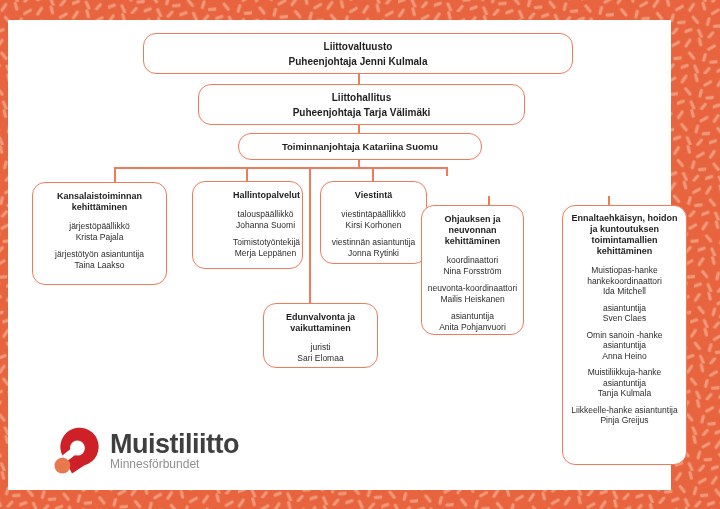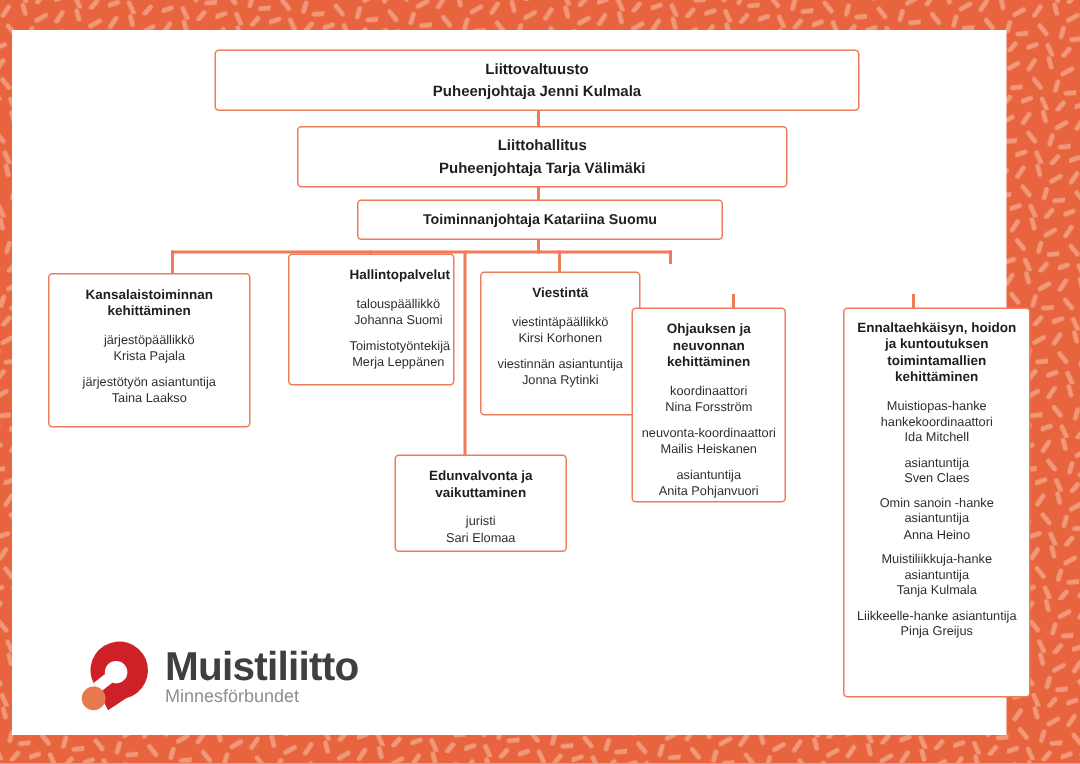--- a/index.html
+++ b/index.html
@@ -18,21 +18,21 @@
   .page{
     position:relative;width:720px;height:509px;overflow:hidden;
     font-family:"Liberation Sans",sans-serif;background:var(--frame-color);
   }
   .frame-svg{position:absolute;left:0;top:0;width:720px;height:509px;display:block;}
   .frame-bg{fill:var(--frame-color);}
   .dash{fill:var(--frame-dash-color);}
   .panel{position:absolute;left:8px;top:20px;width:663px;height:470px;background:var(--panel-color);}
   .node{
     position:absolute;box-sizing:border-box;background:#fff;
-    border:1.6px solid var(--box-border-color);border-radius:3px;
+    border:1.6px solid var(--box-border-color);border-radius:13px;
     text-align:center;color:var(--body-color);
   }
   .node.center{display:flex;flex-direction:column;align-items:center;justify-content:center;}
   .lvl-title{font-weight:bold;color:var(--title-color);font-size:10px;line-height:15px;}
   .pill-title{font-weight:bold;color:var(--title-color);font-size:9.5px;line-height:12px;}
   .dept{padding:8px 4px 4px 4px;}
   .dept .title{font-weight:bold;color:var(--title-color);font-size:9px;line-height:11px;margin:0 0 8px 0;}
   .member{font-size:8.5px;line-height:10.5px;margin-bottom:7px;}
   .member .role,.member .mname{font-weight:normal;}
   .tight .member{margin-bottom:6px;}
@@ -107,37 +107,37 @@
           <div class="mname">Krista Pajala</div>
         </div>
 
         <div class="member">
           <div class="role">järjestötyön asiantuntija</div>
           <div class="mname">Taina Laakso</div>
         </div>
       </div>
   </section>
 
-  <section class="node dept" style="left:192px;top:169px;width:111px;height:88px;padding-left:40px;">
+  <section class="node dept" style="left:192px;top:181px;width:111px;height:88px;padding-left:40px;">
     <h3 class="title">Hallintopalvelut</h3>
     <div class="members">
 
         <div class="member">
           <div class="role">talouspäällikkö</div>
           <div class="mname">Johanna Suomi</div>
         </div>
 
         <div class="member">
           <div class="role">Toimistotyöntekijä</div>
           <div class="mname">Merja Leppänen</div>
         </div>
       </div>
   </section>
 
-  <section class="node dept" style="left:320px;top:181px;width:107px;height:96px;">
+  <section class="node dept" style="left:320px;top:181px;width:107px;height:83px;">
     <h3 class="title">Viestintä</h3>
     <div class="members">
 
         <div class="member">
           <div class="role">viestintäpäällikkö</div>
           <div class="mname">Kirsi Korhonen</div>
         </div>
 
         <div class="member">
           <div class="role">viestinnän asiantuntija</div>

